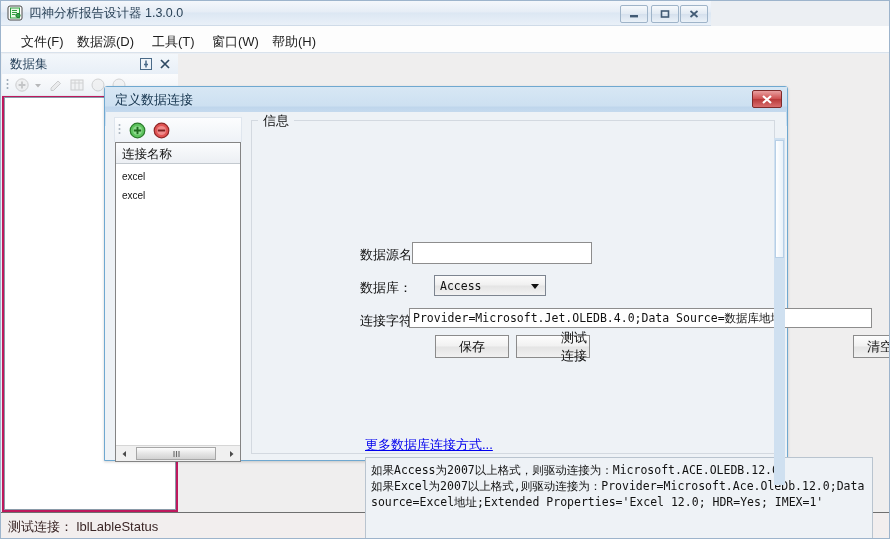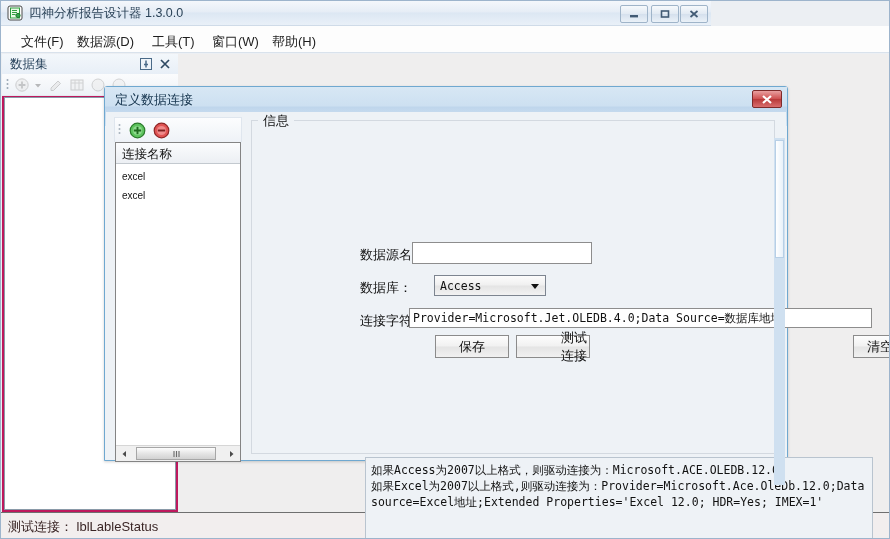--- a/index.html
+++ b/index.html
@@ -444,20 +444,21 @@
         <span id="cmb-db-arrow"></span>
       </div>
 
       <span class="fld-label" style="left:254px;top:200px">连接字符串：</span>
       <div class="txtbox" id="txt-connstr">Provider=Microsoft.Jet.OLEDB.4.0;Data Source=数据库地址</div>
 
       <div class="btn" id="btn-save">保存</div>
       <div class="btn" id="btn-test">测试连接</div>
       <div class="btn" id="btn-clear">清空</div>
 
+      <span id="link-more">更多数据库连接方式...</span>
 
       <div id="hint-box">如果Access为2007以上格式，则驱动连接为：Microsoft.ACE.OLEDB.12.0
 如果Excel为2007以上格式,则驱动连接为：Provider=Microsoft.Ace.OleDb.12.0;Data
 source=Excel地址;Extended Properties='Excel 12.0; HDR=Yes; IMEX=1'</div>
 
       <div id="dlg-vscroll">
         <div id="dlg-vthumb"></div>
       </div>
 
     </div>

